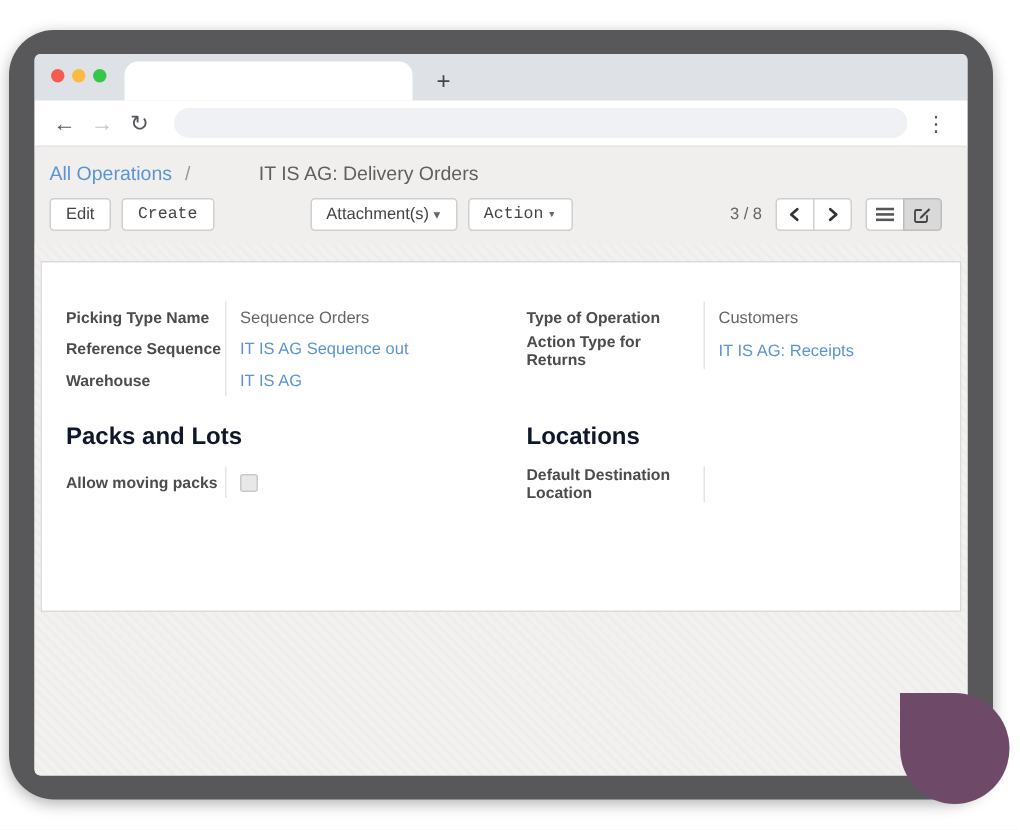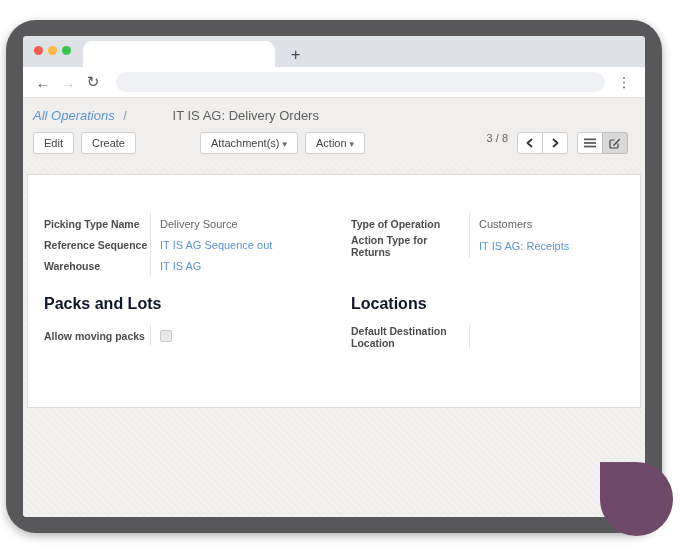--- a/index.html
+++ b/index.html
@@ -24,48 +24,48 @@
   .navbar{height:30px;background:#ffffff;display:flex;align-items:center;padding:0 10px;flex:0 0 auto;
           border-bottom:1px solid #e3e3e3;}
   .navico{width:20px;text-align:center;font-size:15px;color:#55585c;margin-right:5px;}
   .navico.disabled{color:#c3c7cb;}
   .urlbar{flex:1;height:20px;background:#eff1f4;border-radius:10px;margin:0 8px;}
   .menudots{font-size:14px;color:#55585c;padding:0 4px;letter-spacing:0;}
 
   
   .odoo{flex:1;background:#f0efee;display:flex;flex-direction:column;min-height:0;}
   .breadcrumb{padding:10px 10px 5px 10px;font-size:13px;color:#777;white-space:nowrap;}
-  .breadcrumb .bc-link{color:#5b94d2;cursor:pointer;font-style:italic;}
+  .breadcrumb .bc-link{color:#5b94d2;cursor:pointer;}
   .breadcrumb .bc-sep{color:#999;margin:0 5px;}
   .breadcrumb .bc-cur{color:#5f5f5f;padding-left:37px;}
 
-  .controls{display:flex;padding:4px 8px 9px 10px;flex:0 0 auto;}
+  .controls{display:flex;align-items:center;padding:4px 8px 9px 10px;flex:0 0 auto;}
   .btn{background:#fff;border:1px solid #cfcfcf;border-radius:3px;font-size:11px;color:#444;
        height:22px;line-height:20px;padding:0 10px;box-sizing:border-box;cursor:pointer;
        font-family:"Liberation Sans",sans-serif;}
-  .btn + .btn{margin-left:7px;}
+  .btn + .btn{margin-left:7px;font-family:Liberation Mono, monospace;}
   .caret{font-size:9px;color:#666;margin-left:3px;}
   .mid-gap{margin-left:64px;display:flex;}
   .spacer{flex:1;}
   .pager-count{font-size:11px;color:#666;margin-right:9px;white-space:nowrap;}
   .btn-group{display:flex;margin-right:9px;}
   .btn-group .ibtn{width:26px;height:22px;background:#fff;border:1px solid #cfcfcf;display:flex;
                    align-items:center;justify-content:center;box-sizing:border-box;cursor:pointer;}
   .btn-group .ibtn:first-child{border-radius:3px 0 0 3px;}
   .btn-group .ibtn:last-child{border-radius:0 3px 3px 0;margin-left:-1px;}
   .ibtn.active{background:#d9d9d9;border-color:#bdbdbd;}
   .ibtn svg{display:block;}
 
   
   .formarea{flex:1;min-height:0;background:
       repeating-linear-gradient(45deg,rgba(0,0,0,.014) 0 2px,transparent 2px 5px),#f2f1f0;}
   .sheet{margin:11px 4px 0 4px;height:234px;background:#fff;border:1px solid #dbdbdb;
          box-sizing:border-box;padding:26px 16px 0 16px;}
   .sheet-grid{display:grid;grid-template-columns:1fr 1fr;column-gap:34px;}
-  .fgroup{min-height:66px;margin-top:12px;}
+  .fgroup{min-height:66px;}
   .frow{display:flex;align-items:stretch;min-height:21px;}
   .flabel{width:106px;flex:0 0 auto;font-size:10.5px;font-weight:bold;color:#4c4c4c;
           display:flex;align-items:center;}
   .col-right .flabel{width:118px;}
   .fvalue{flex:1;border-left:1px solid #e4e4e4;padding-left:9px;font-size:11px;color:#666;
           display:flex;align-items:center;min-height:21px;}
   .fvalue.link{color:#5b94d2;cursor:pointer;}
   .sec-title{margin:16px 0 10px 0;font-size:16px;font-weight:bold;color:#0f172a;}
   .checkbox{width:10px;height:10px;background:#e8e8e8;border:1px solid #c9c9c9;border-radius:2px;}
 
@@ -158,21 +158,21 @@
         </div>
 
         <div class="formarea">
           <div class="sheet">
             <div class="sheet-grid">
 
               <div class="col-left">
                 <div class="fgroup">
                   <div class="frow">
                     <div class="flabel">Picking Type Name</div>
-                    <div class="fvalue">Delivery Source</div>
+                    <div class="fvalue">Sequence Orders</div>
                   </div>
                   <div class="frow">
                     <div class="flabel">Reference Sequence</div>
                     <div class="fvalue link">IT IS AG Sequence out</div>
                   </div>
                   <div class="frow">
                     <div class="flabel">Warehouse</div>
                     <div class="fvalue link">IT IS AG</div>
                   </div>
                 </div>

